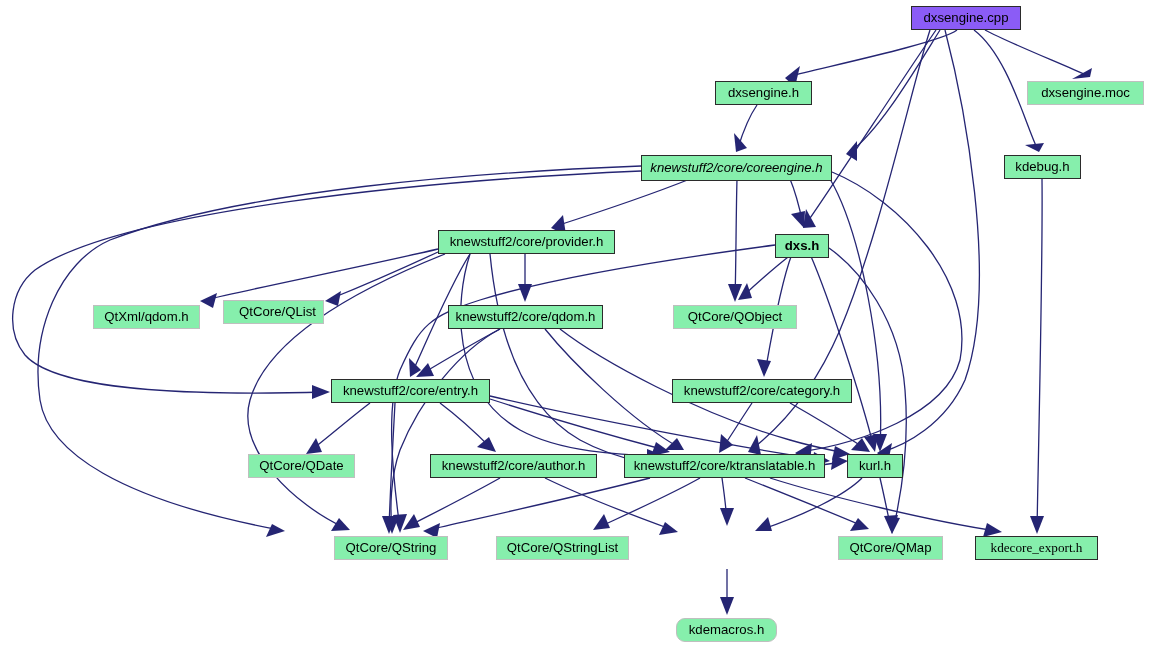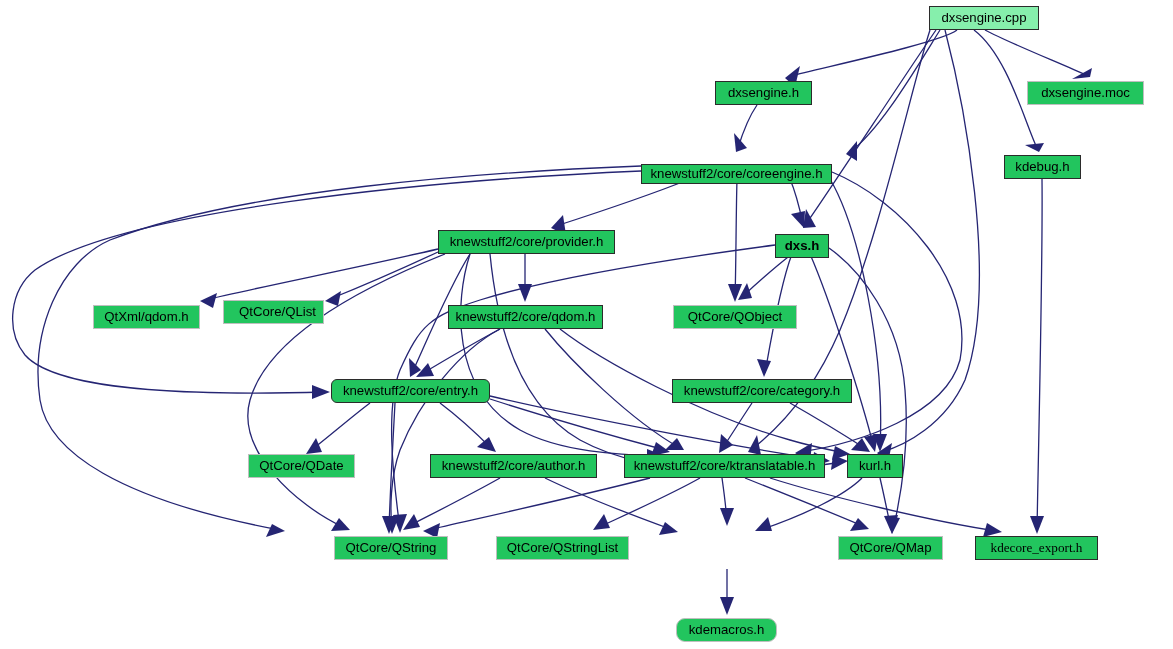--- a/index.html
+++ b/index.html
@@ -12,27 +12,27 @@
   }
   #edges{position:absolute;left:0;top:0;width:1173px;height:649px;}
   .node{
     position:absolute;
     box-sizing:border-box;
     display:flex;align-items:center;justify-content:center;
     text-align:center;
     font-size:13.2px;
     line-height:14px;
     color:#000000;
-    background:#22c55e;
+    background:#86efac;
     white-space:pre;
     z-index:5;
   }
   .node.dark{border:1px solid #2b2b2b;}
   .node.light{border:1px solid #bfbfbf;}
-  .node.root{border:1px solid #2b2b2b;background:#86efac;margin-left:18px;}
+  .node.root{border:1px solid #2b2b2b;background:#8b5cf6;}
 </style>
 </head>
 <body>
 
 <div id="canvas">
   <svg id="edges" viewBox="0 0 1173 649" xmlns="http://www.w3.org/2000/svg">
       <path d="M957,30 C940,43 820,68 791,76" fill="none" stroke="#252573" stroke-width="1.3"></path>
       <polygon points="785,78 800,66 795,87" fill="#252573"></polygon>
       <path d="M985,30 C1007,42 1062,64 1086,75" fill="none" stroke="#252573" stroke-width="1.3"></path>
       <polygon points="1090,77 1072,79 1092,68" fill="#252573"></polygon>
@@ -128,28 +128,28 @@
       <polygon points="755,531 768,517 772,531" fill="#252573"></polygon>
       <path d="M880,478 C884,495 888,515 891,529" fill="none" stroke="#252573" stroke-width="1.3"></path>
       <polygon points="892,534 884,516 898,515" fill="#252573"></polygon>
       <path d="M727,569 C727,585 727,600 727,611" fill="none" stroke="#252573" stroke-width="1.3"></path>
       <polygon points="727,615 720,597 734,597" fill="#252573"></polygon>
     </svg>
 <div class="node root" style="left: 911px; top: 6px; width: 110px; height: 24px;">dxsengine.cpp</div>
     <div class="node dark" style="left: 715px; top: 81px; width: 97px; height: 24px;">dxsengine.h</div>
     <div class="node light" style="left: 1027px; top: 81px; width: 117px; height: 24px;">dxsengine.moc</div>
     <div class="node dark" style="left: 1004px; top: 155px; width: 77px; height: 24px;">kdebug.h</div>
-    <div class="node dark" style="left: 641px; top: 164px; width: 191px; height: 20px;">knewstuff2/core/coreengine.h</div>
+    <div class="node dark" style="left: 641px; top: 155px; width: 191px; height: 26px; font-style: italic;">knewstuff2/core/coreengine.h</div>
     <div class="node dark" style="left: 438px; top: 230px; width: 177px; height: 24px;">knewstuff2/core/provider.h</div>
     <div class="node dark" style="left: 775px; top: 234px; width: 54px; height: 24px; font-weight: bold;">dxs.h</div>
     <div class="node light" style="left: 93px; top: 305px; width: 107px; height: 24px;">QtXml/qdom.h</div>
     <div class="node light" style="left: 223px; top: 300px; width: 101px; height: 24px; padding-left: 8px;">QtCore/QList</div>
     <div class="node dark" style="left: 448px; top: 305px; width: 155px; height: 24px;">knewstuff2/core/qdom.h</div>
     <div class="node light" style="left: 673px; top: 305px; width: 124px; height: 24px;">QtCore/QObject</div>
-    <div class="node dark" style="left: 331px; top: 379px; width: 159px; height: 24px; border-radius: 6px;">knewstuff2/core/entry.h</div>
+    <div class="node dark" style="left: 331px; top: 379px; width: 159px; height: 24px;">knewstuff2/core/entry.h</div>
     <div class="node dark" style="left: 672px; top: 379px; width: 180px; height: 24px;">knewstuff2/core/category.h</div>
     <div class="node light" style="left: 248px; top: 454px; width: 107px; height: 24px;">QtCore/QDate</div>
     <div class="node dark" style="left: 430px; top: 454px; width: 167px; height: 24px;">knewstuff2/core/author.h</div>
     <div class="node dark" style="left: 624px; top: 454px; width: 201px; height: 24px;">knewstuff2/core/ktranslatable.h</div>
     <div class="node dark" style="left: 847px; top: 454px; width: 56px; height: 24px;">kurl.h</div>
     <div class="node light" style="left: 334px; top: 536px; width: 114px; height: 24px;">QtCore/QString</div>
     <div class="node light" style="left: 496px; top: 536px; width: 133px; height: 24px;">QtCore/QStringList</div>
     <div class="node light" style="left: 838px; top: 536px; width: 105px; height: 24px;">QtCore/QMap</div>
     <div class="node dark" style="left: 975px; top: 536px; width: 123px; height: 24px; font-family: Liberation Serif, serif;">kdecore_export.h</div>
     <div class="node light" style="left: 676px; top: 618px; width: 101px; height: 24px; border-radius: 9px;">kdemacros.h</div>

